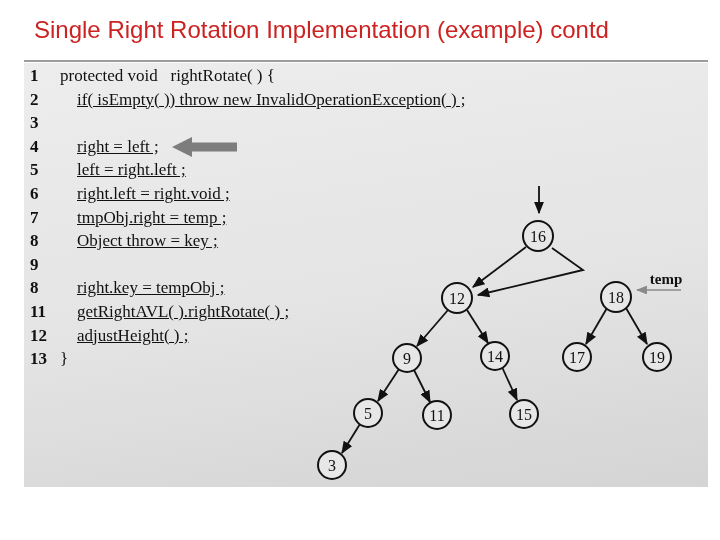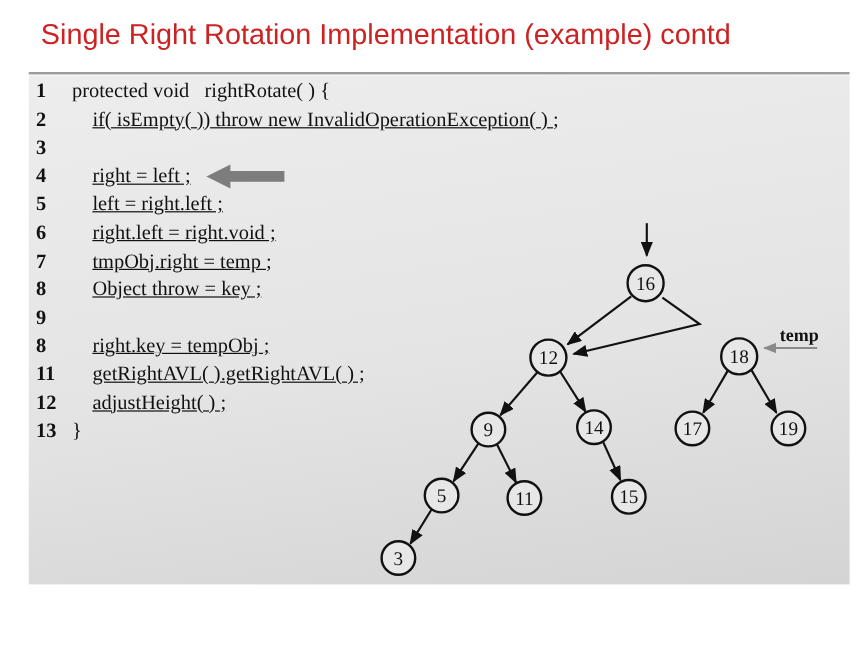--- a/index.html
+++ b/index.html
@@ -69,21 +69,21 @@
       </div>
       <div class="code-line">
         <span class="code-num">9</span>
       </div>
       <div class="code-line">
         <span class="code-num">8</span>
         <span class="code-text ind">right.key = tempObj ;</span>
       </div>
       <div class="code-line">
         <span class="code-num">11</span>
-        <span class="code-text ind">getRightAVL( ).getRightAVL( ) ;</span>
+        <span class="code-text ind">getRightAVL( ).rightRotate( ) ;</span>
       </div>
       <div class="code-line">
         <span class="code-num">12</span>
         <span class="code-text ind">adjustHeight( ) ;</span>
       </div>
       <div class="code-line">
         <span class="code-num">13</span>
         <span class="code-text">}</span>
       </div>
     </div>

